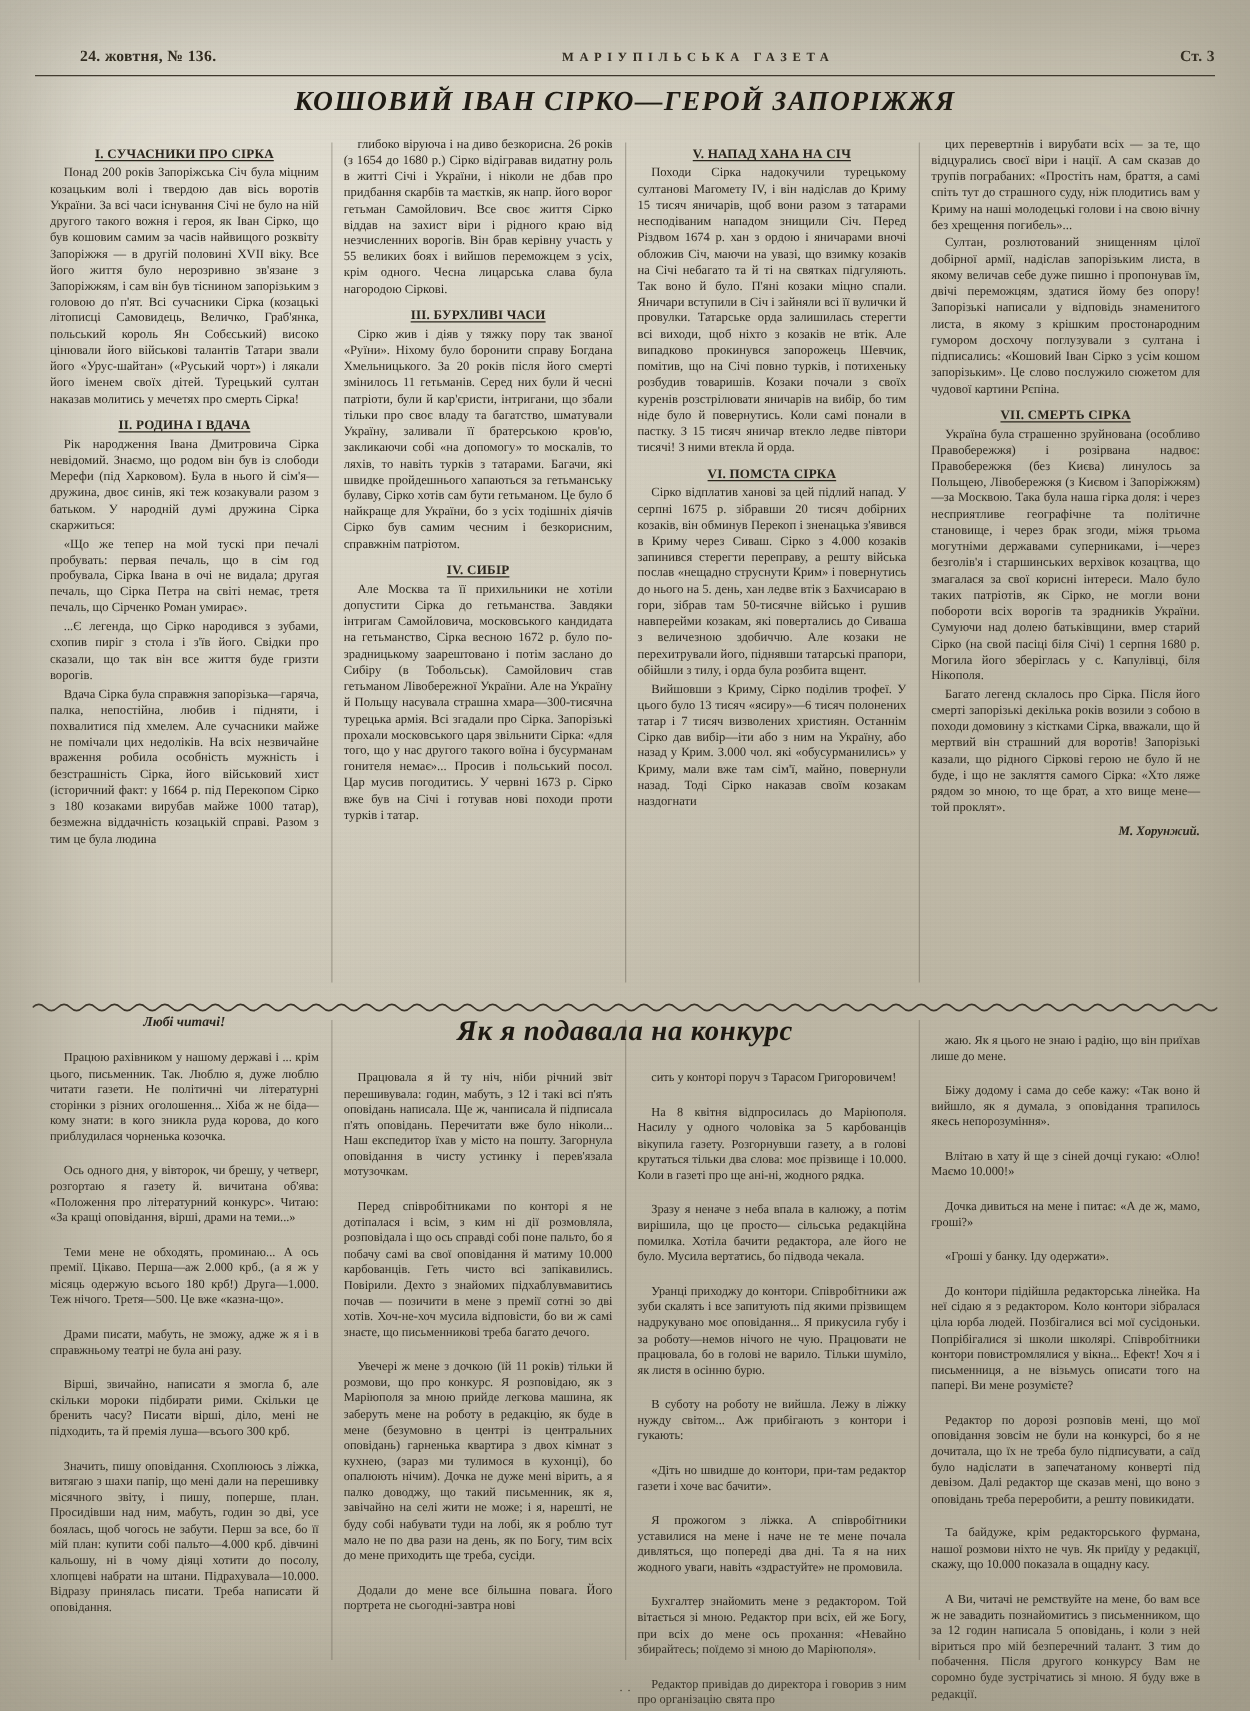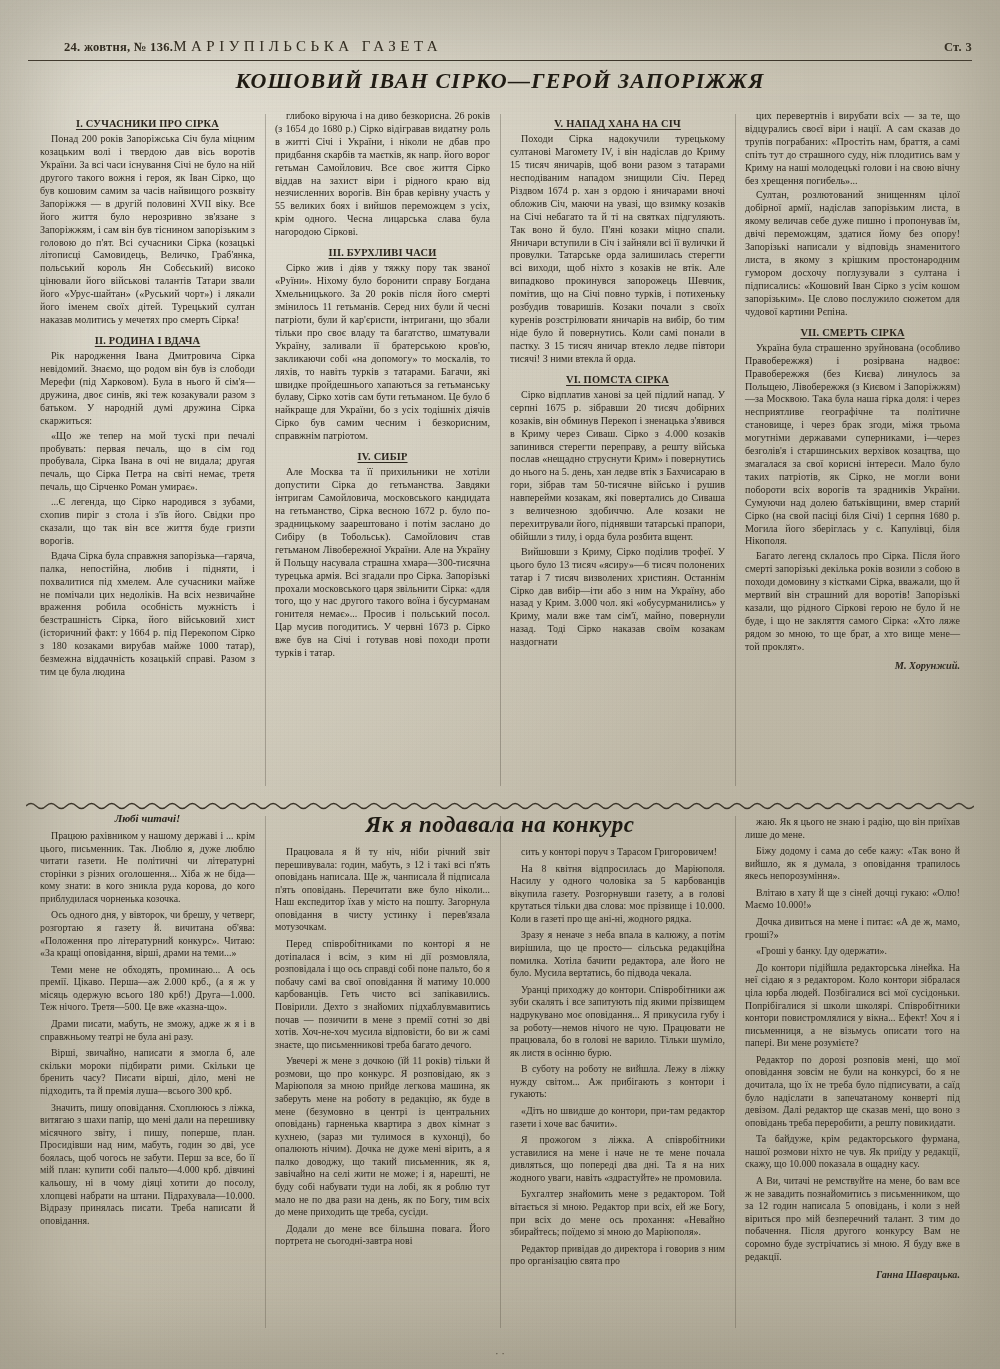--- a/index.html
+++ b/index.html
@@ -44,24 +44,24 @@
     display: flex;
     align-items: baseline;
     justify-content: space-between;
     font-size: 12.5px;
     letter-spacing: .3px;
     color: #2a2419;
     margin-left: 36px;
   }
   .masthead .mh-date { font-weight: 700; }
   .masthead .mh-title {
-    font-size: 15px;
+    font-size: 10px;
     letter-spacing: 4.5px;
-    font-weight: 400;
-    text-align: left;
+    font-weight: 700;
+    text-align: center;
     flex: 1;
   }
   .masthead .mh-page { font-weight: 700; }
   .mh-rule {
     position: absolute;
     left: 28px; right: 28px; top: 60px;
     border-top: 1.4px solid #3a3328;
   }
 
   
@@ -156,21 +156,21 @@
     text-align: justify;
     color: #2b261d;
     position: relative;
   }
   .col2 + .col2::before {
     content: "";
     position: absolute;
     left: 0; top: 4px; bottom: 4px;
     border-left: 1px solid rgba(60,53,42,.28);
   }
-  .col2 p { margin: 4px 0 2px; text-indent: 11px; }
+  .col2 p { margin: 15px 0 2px; text-indent: 11px; }
   .lead-head {
     text-align: center;
     font-weight: 700;
     font-style: italic;
     font-size: 11px;
     margin: 0 0 4px;
   }
   .spacer-title { height: 30px; }
   .sig2 {
     text-align: right;

